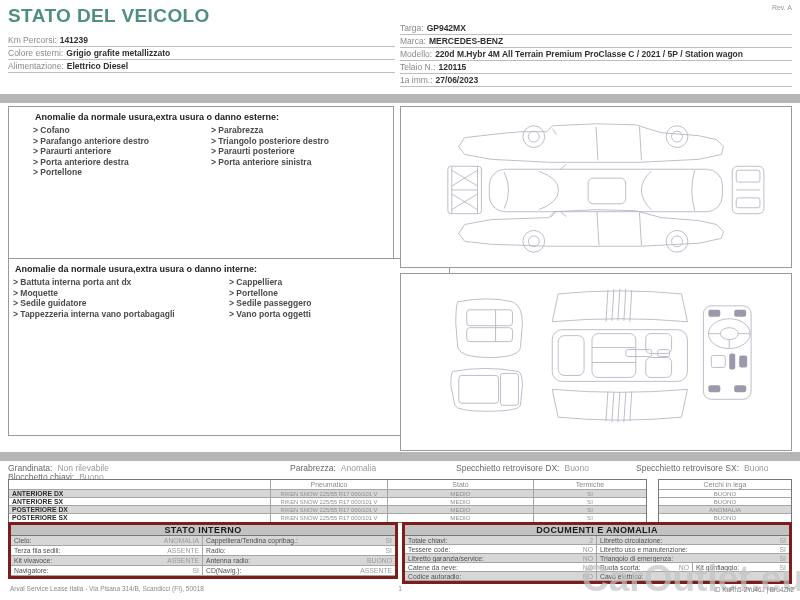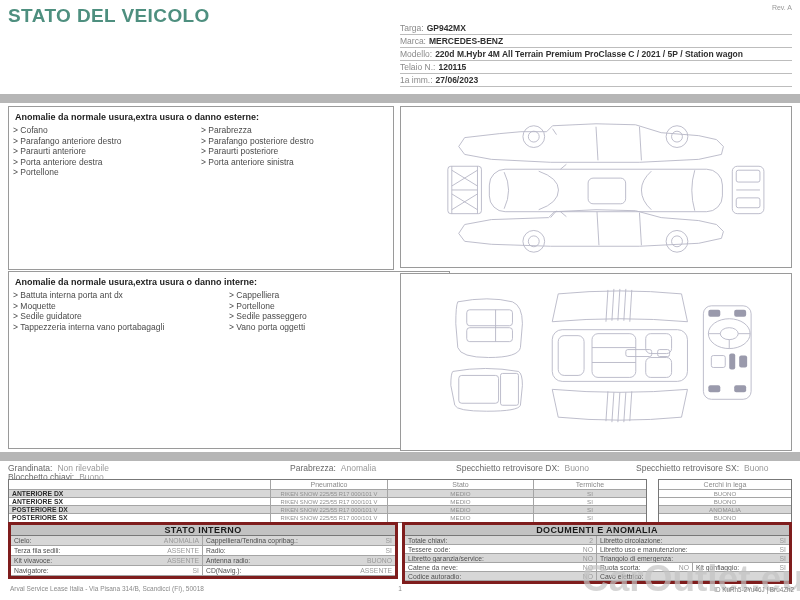--- a/index.html
+++ b/index.html
@@ -14,26 +14,26 @@
   .hdr-left .fields { margin-top:7px; }
   .hdr-right { position:absolute; left:400px; top:22px; width:392px; }
   .frow { border-bottom:1px solid #bdbdbd; font-size:8.5px; line-height:10px; padding:1px 0; }
   .flabel { color:#8a8a8a; }
   .fvalue { color:#2f2f2f; font-weight:bold; margin-left:3px; }
 
   .band { position:absolute; left:0; width:800px; height:9px; background:#b6b6b6; }
   #band1 { top:94px; } #band2 { top:452px; }
 
   .box { position:absolute; border:1px solid #9a9a9a; background:#fff; }
-  #box-ext-list { left:8px;   top:106px; width:386px; height:164px; }
-  #box-int-list { left:8px;   top:271px; width:442px; height:178px; }
+  #box-ext-list { left:8px;   top:106px; width:386px; height:164px;padding-left:20px; }
+  #box-int-list { left:8px;   top:258px; width:442px; height:178px; }
   #box-ext-diag { left:400px; top:106px; width:392px; height:162px; }
   #box-int-diag { left:400px; top:273px; width:392px; height:178px; }
   .box h2 { font-size:9px; font-weight:bold; color:#1d1d1d; margin:5px 6px 3px 6px; }
-  .cols { display:flex; padding:0 4px; }
+  .cols { display:flex; padding:0 4px;font-weight:bold; }
   .cols ul { list-style:none; width:50%; font-size:8.5px; color:#4a4a4a; line-height:10.5px; padding-right:22px; }
   .cols li::before { content:"> "; }
 
   .diag line,.diag path,.diag rect,.diag circle,.diag ellipse { stroke:#b6b6c6; fill:none; stroke-width:.9; }
   .diag .fillg { fill:#9a9aac; stroke:none; }
   .diag circle.dot { stroke:none; }
 
   #checks { position:absolute; left:8px; top:463px; width:784px; height:20px; font-size:8.5px; }
   .check { position:absolute; top:0; white-space:nowrap; }
   .clabel { color:#686868; }
@@ -75,20 +75,25 @@
 </style>
 </head>
 <body>
 
 <div id="page">
 
   <div class="rev">Rev. A</div>
 
   <div class="hdr-left">
     <div class="title">STATO DEL VEICOLO</div>
+    <div class="fields" id="left-fields">
+        <div class="frow"><span class="flabel">Km Percorsi:</span><span class="fvalue">141239</span></div>
+        <div class="frow"><span class="flabel">Colore esterni:</span><span class="fvalue">Grigio grafite metallizzato</span></div>
+        <div class="frow"><span class="flabel">Alimentazione:</span><span class="fvalue">Elettrico Diesel</span></div>
+      </div>
   </div>
   <div class="hdr-right" id="right-fields">
       <div class="frow"><span class="flabel">Targa:</span><span class="fvalue">GP942MX</span></div>
       <div class="frow"><span class="flabel">Marca:</span><span class="fvalue">MERCEDES-BENZ</span></div>
       <div class="frow"><span class="flabel">Modello:</span><span class="fvalue">220d M.Hybr 4M All Terrain Premium ProClasse C / 2021 / 5P / Station wagon</span></div>
       <div class="frow"><span class="flabel">Telaio N.:</span><span class="fvalue">120115</span></div>
       <div class="frow"><span class="flabel">1a imm.:</span><span class="fvalue">27/06/2023</span></div>
     </div>
 
   <div class="band" id="band1"></div>
@@ -98,21 +103,21 @@
     <div class="cols">
       <ul id="ext-col1">
           <li>Cofano</li>
           <li>Parafango anteriore destro</li>
           <li>Paraurti anteriore</li>
           <li>Porta anteriore destra</li>
           <li>Portellone</li>
         </ul>
       <ul id="ext-col2">
           <li>Parabrezza</li>
-          <li>Parafango posteriore destro</li>
+          <li>Triangolo posteriore destro</li>
           <li>Paraurti posteriore</li>
           <li>Porta anteriore sinistra</li>
         </ul>
     </div>
   </section>
 
   <section class="box" id="box-int-list">
     <h2>Anomalie da normale usura,extra usura o danno interne:</h2>
     <div class="cols">
       <ul id="int-col1">

